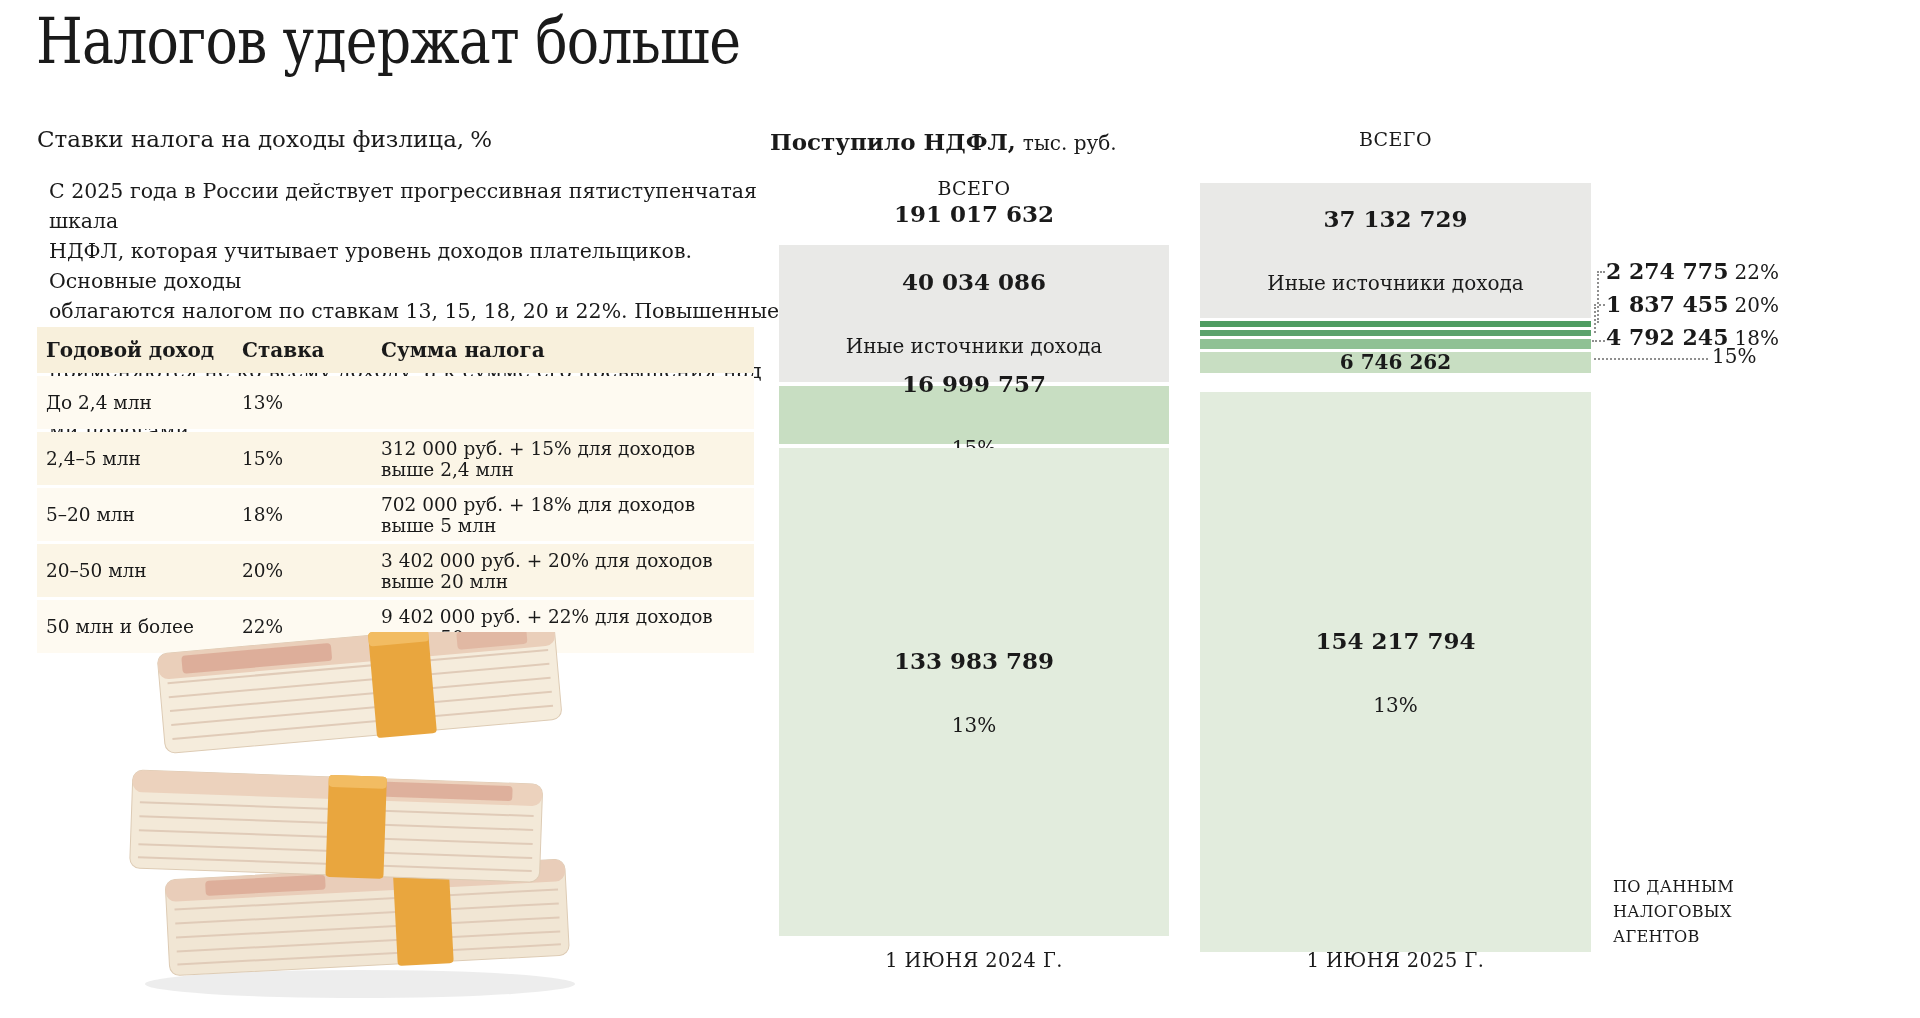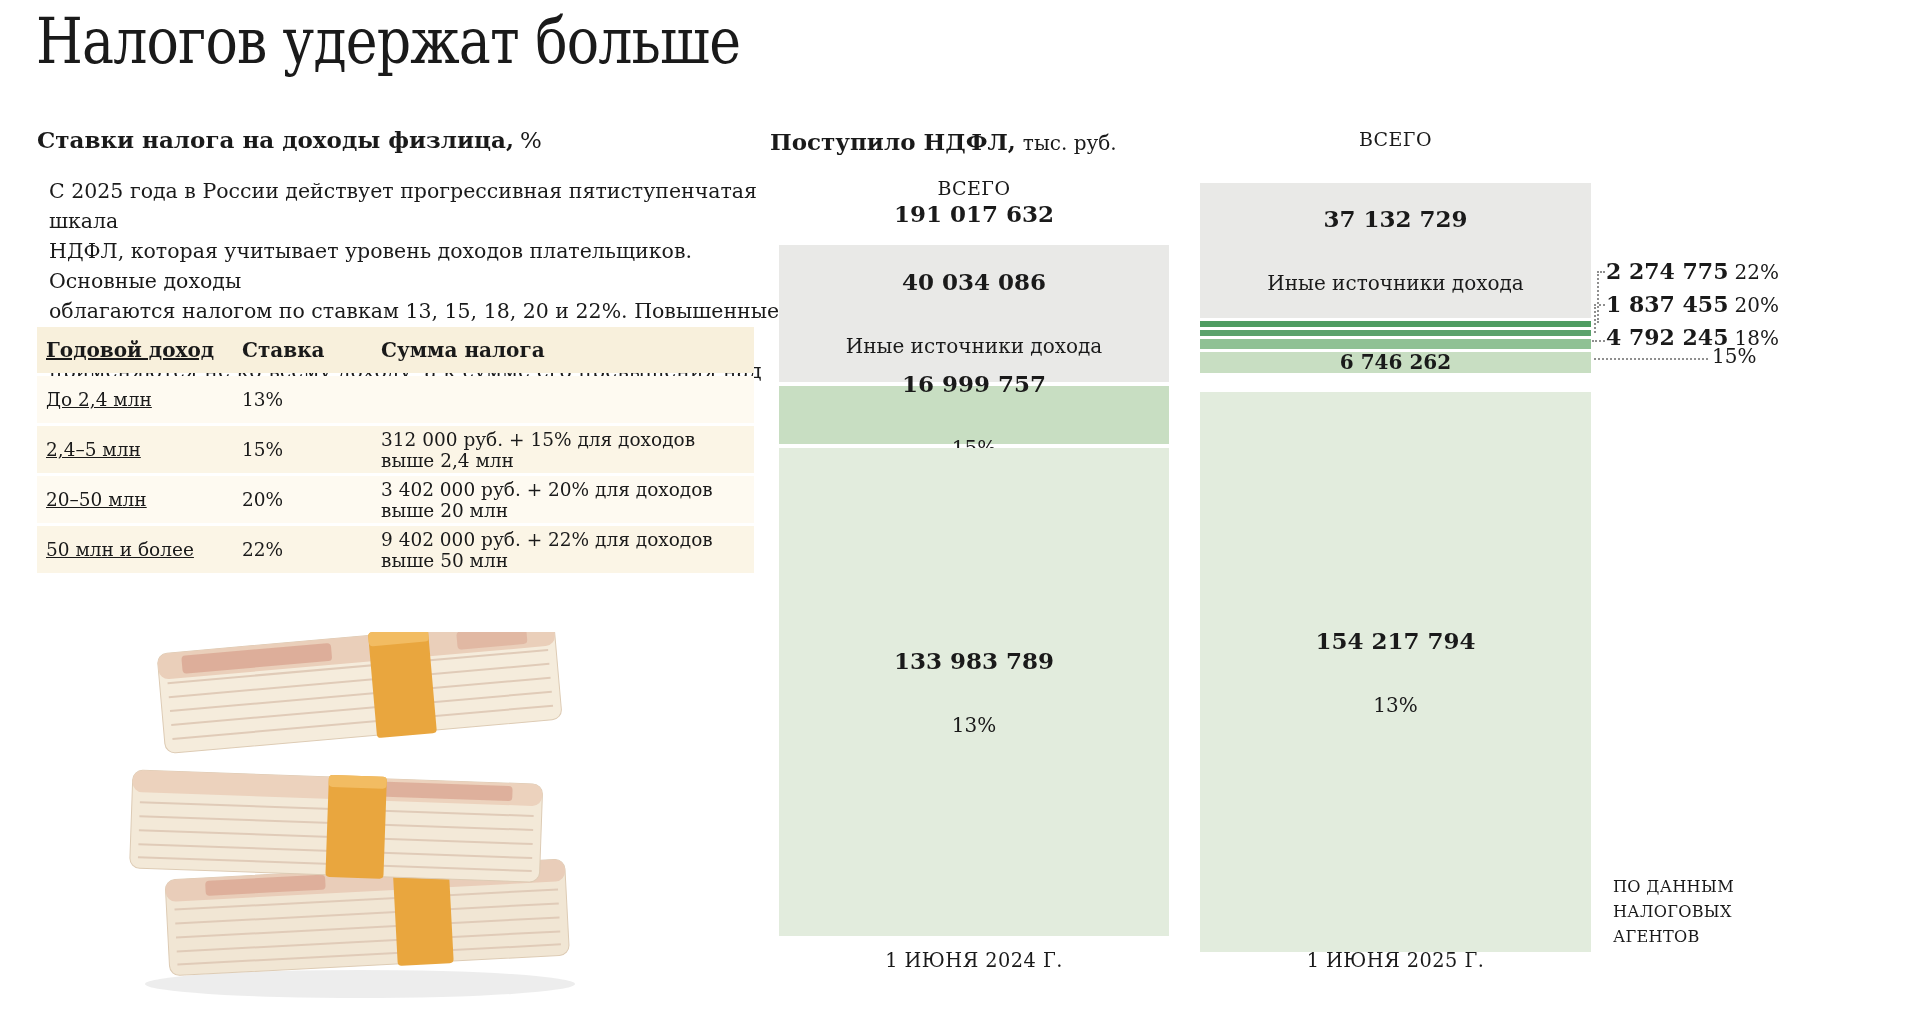--- a/index.html
+++ b/index.html
@@ -5,31 +5,31 @@
   html,body{margin:0;padding:0;background:#fff;}
   .canvas{position:relative;width:1920px;height:1018px;background:#fff;overflow:hidden;
           font-family:"DejaVu Serif","Liberation Serif",serif;color:#1a1a1a;}
 
   
   .main-title{position:absolute;left:36px;top:4px;font-size:64px;font-weight:400;
               letter-spacing:-1px;transform:scaleX(.84);transform-origin:left top;white-space:nowrap;}
 
   
   .sub-head{position:absolute;left:37px;top:126px;font-size:23px;}
-  .sub-head .b{font-weight:bold;}
+  .sub-head .b{font-weight:normal;}
   .sub-head .u{font-weight:400;margin-left:6px;}
   .intro{position:absolute;left:37px;top:176px;width:740px;font-size:20.5px;line-height:30px;
          white-space:pre-line;margin-left:12px;}
 
   .tax-table{position:absolute;left:37px;top:327px;width:717px;display:flex;flex-direction:column;row-gap:3px;}
-  .t-row{display:flex;align-items:center;height:47px;background:#fefaf1;}
+  .t-row{display:flex;align-items:center;height:53px;background:#fefaf1;}
   .t-row:nth-child(odd){background:#fbf5e6;}
   .t-row.head{height:46px;background:#f8f0dc;font-weight:bold;font-size:20px;}
   .t-row{font-size:18.5px;}
-  .c1{width:205px;padding-left:9px;box-sizing:border-box;text-decoration:underline;}
+  .c1{width:205px;padding-left:9px;box-sizing:border-box;}
   .c2{width:139px;}
   .c3{flex:1;padding-right:6px;}
 
   .money{position:absolute;left:105px;top:632px;}
 
   
   .chart-head{position:absolute;left:770px;top:128px;font-size:23px;white-space:nowrap;}
   .chart-head .b{font-weight:bold;}
   .chart-head .u{font-weight:400;font-size:20px;margin-left:7px;}
 
@@ -80,20 +80,25 @@
     </div>
     <div class="t-row">
       <div class="c1">До 2,4 млн</div>
       <div class="c2">13%</div>
       <div class="c3"></div>
     </div>
     <div class="t-row">
       <div class="c1">2,4–5 млн</div>
       <div class="c2">15%</div>
       <div class="c3">312 000 руб. + 15% для доходов выше 2,4 млн</div>
+    </div>
+    <div class="t-row">
+      <div class="c1">5–20 млн</div>
+      <div class="c2">18%</div>
+      <div class="c3">702 000 руб. + 18% для доходов выше 5 млн</div>
     </div>
     <div class="t-row">
       <div class="c1">20–50 млн</div>
       <div class="c2">20%</div>
       <div class="c3">3 402 000 руб. + 20% для доходов выше 20 млн</div>
     </div>
     <div class="t-row">
       <div class="c1">50 млн и более</div>
       <div class="c2">22%</div>
       <div class="c3">9 402 000 руб. + 22% для доходов выше 50 млн</div>

